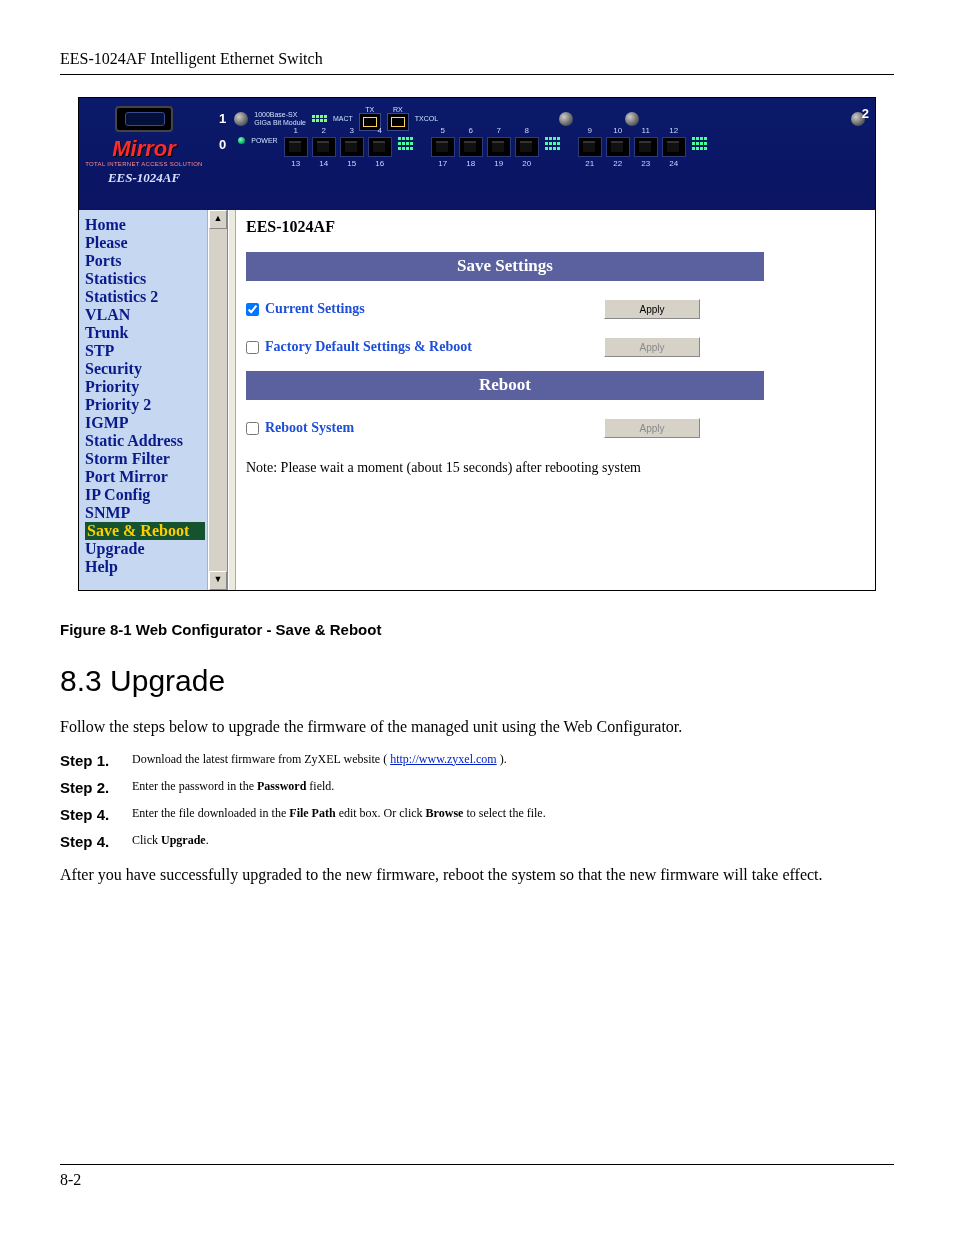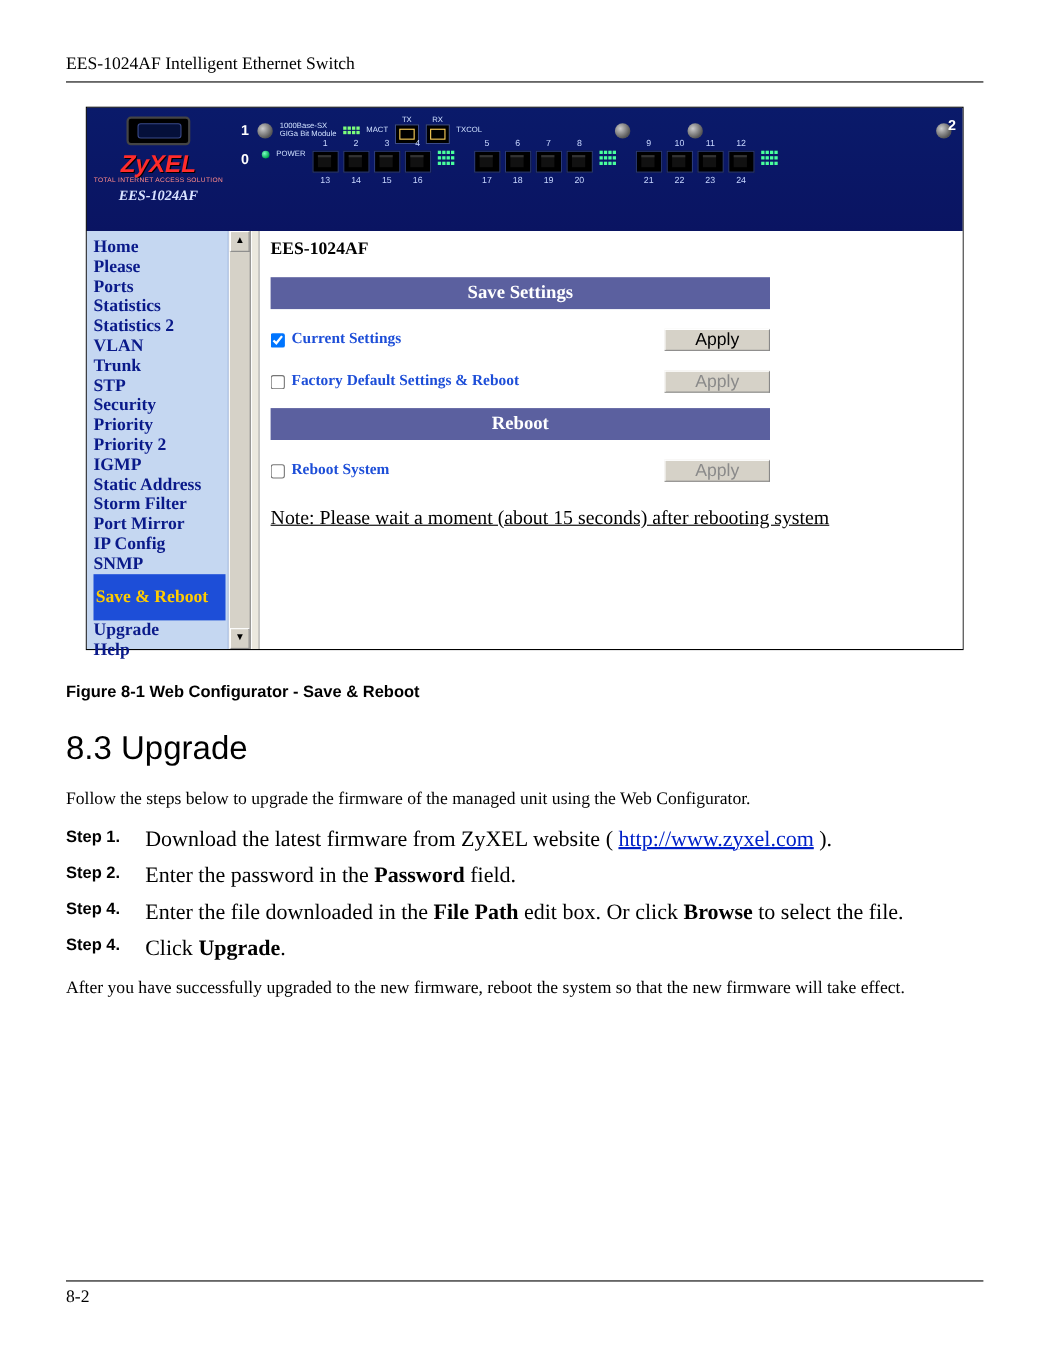--- a/index.html
+++ b/index.html
@@ -203,23 +203,23 @@
     border-right: 1px solid #9ab2dd;
     padding: 6px 2px 0 6px;
     font-family: "Times New Roman", serif;
     font-weight: bold;
     color: #0a1a8a;
     font-size: 16px;
     line-height: 18px;
     white-space: nowrap;
   }
   .nav .sel {
-    background: #1d4ed8;
+    background: #14532d;
     color: #ffcc00;
-    padding: 12px 2px;
+    padding: 0 2px;
     font-family: Liberation Serif, serif;
   }
   .scroll-col {
     width: 18px;
     background: #d6d2c8;
     position: relative;
     border-left: 1px solid #fff;
     border-right: 1px solid #888;
   }
   .scroll-btn {
@@ -255,53 +255,52 @@
     font-size: 16px;
     margin: 2px 0 16px 0;
   }
   .bar {
     background: #5b609f;
     color: #fff;
     font-weight: bold;
     font-size: 17px;
     text-align: center;
     padding: 4px 0 5px 0;
-    width: 454px;
+    width: 518px;
   }
   .row {
     display: flex;
     align-items: center;
     width: 454px;
     margin: 18px 0 6px 0;
   }
   .row .lbl {
     color: #1d4ed8;
     font-weight: bold;
     flex: 1;
   }
   .row input[type=checkbox] {
     margin: 0 6px 0 0;
     width: 13px; height: 13px;
   }
   .btn {
     width: 96px;
     height: 20px;
     font-family: Tahoma, sans-serif;
-    font-size: 16px;
+    font-size: 10px;
     background: #d6d2c8;
     border: 1px solid #888;
     border-top-color: #fff;
     border-left-color: #fff;
     color: #000;
   }
   .btn.dis { color: #8a8a8a; }
   .note {
     margin-top: 22px;
-    font-size: 18px;
-    text-decoration: underline;
+    font-size: 14px;
   }
   
   .fig-cap {
     text-align: left;
     font-family: Arial, Helvetica, sans-serif;
     font-weight: bold;
     font-size: 15px;
     margin: 0 0 26px 0;
   }
   h2.section {
@@ -313,21 +312,21 @@
   .body-p { margin: 0 0 14px 0; font-size: 16px; line-height: 1.35; }
   .steps { margin: 0 0 14px 0; }
   .step-row { display: flex; margin-bottom: 10px; }
   .step-label {
     font-family: Arial, Helvetica, sans-serif;
     font-weight: bold;
     font-size: 15px;
     width: 72px;
     flex: 0 0 auto;
   }
-  .step-text { flex: 1; font-size: 20px; }
+  .step-text { flex: 1; font-size: 12px; }
   .step-text .bold { font-weight: bold; }
   a.link { color: #0020c8; text-decoration: underline; }
   .footer {
     position: absolute;
     left: 60px; right: 60px;
     bottom: 46px;
   }
   .hr-bot {
     border: none;
     border-top: 1px solid #000;
@@ -345,21 +344,21 @@
 <div class="page">
 
   <div class="doc-header">EES-1024AF Intelligent Ethernet Switch</div>
   <hr class="hr-top">
 
   <div class="shot">
 
     <div class="device-banner">
       <div class="banner-left">
         <div class="serial-port"></div>
-        <div class="brand">ZyXEL</div>
+        <div class="brand">Mirror</div>
         <div class="brand-sub">TOTAL INTERNET ACCESS SOLUTION</div>
         <div class="brand-model">EES-1024AF</div>
       </div>
       <div class="banner-right">
         <div class="end-num">2</div>
 
         <div class="slot-row">
           <span class="slot-num">1</span>
           <span class="screw"></span>
           <div class="mini-label">

